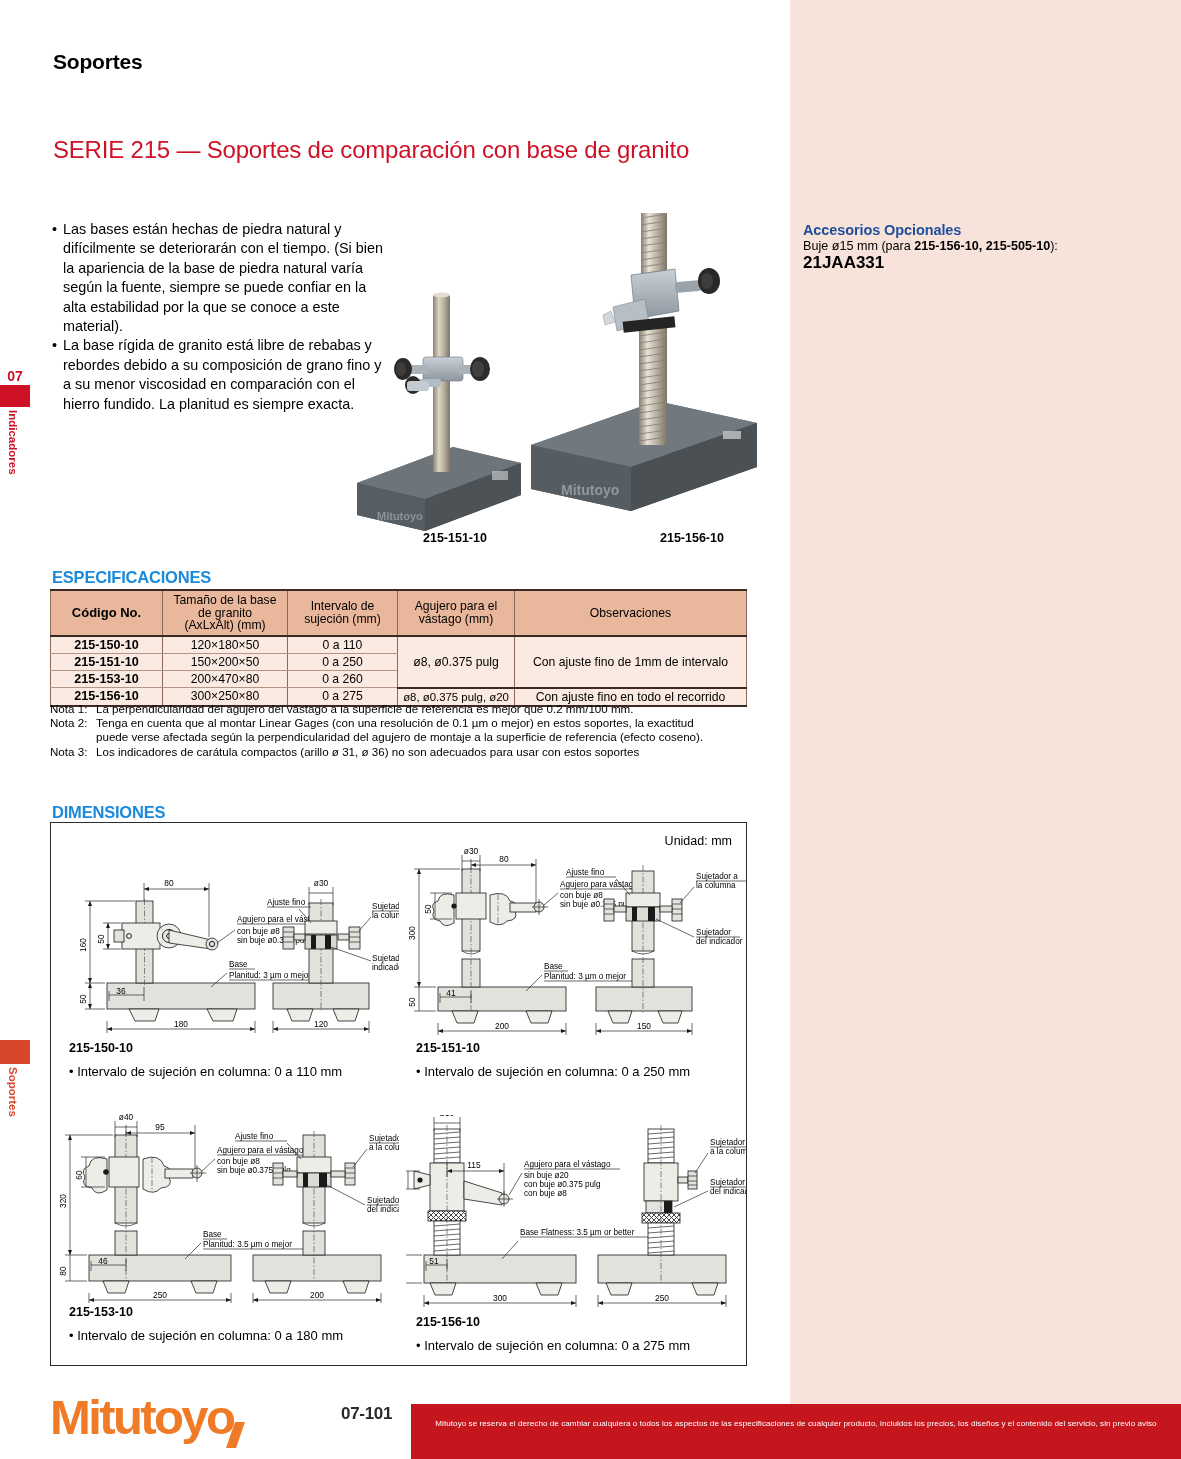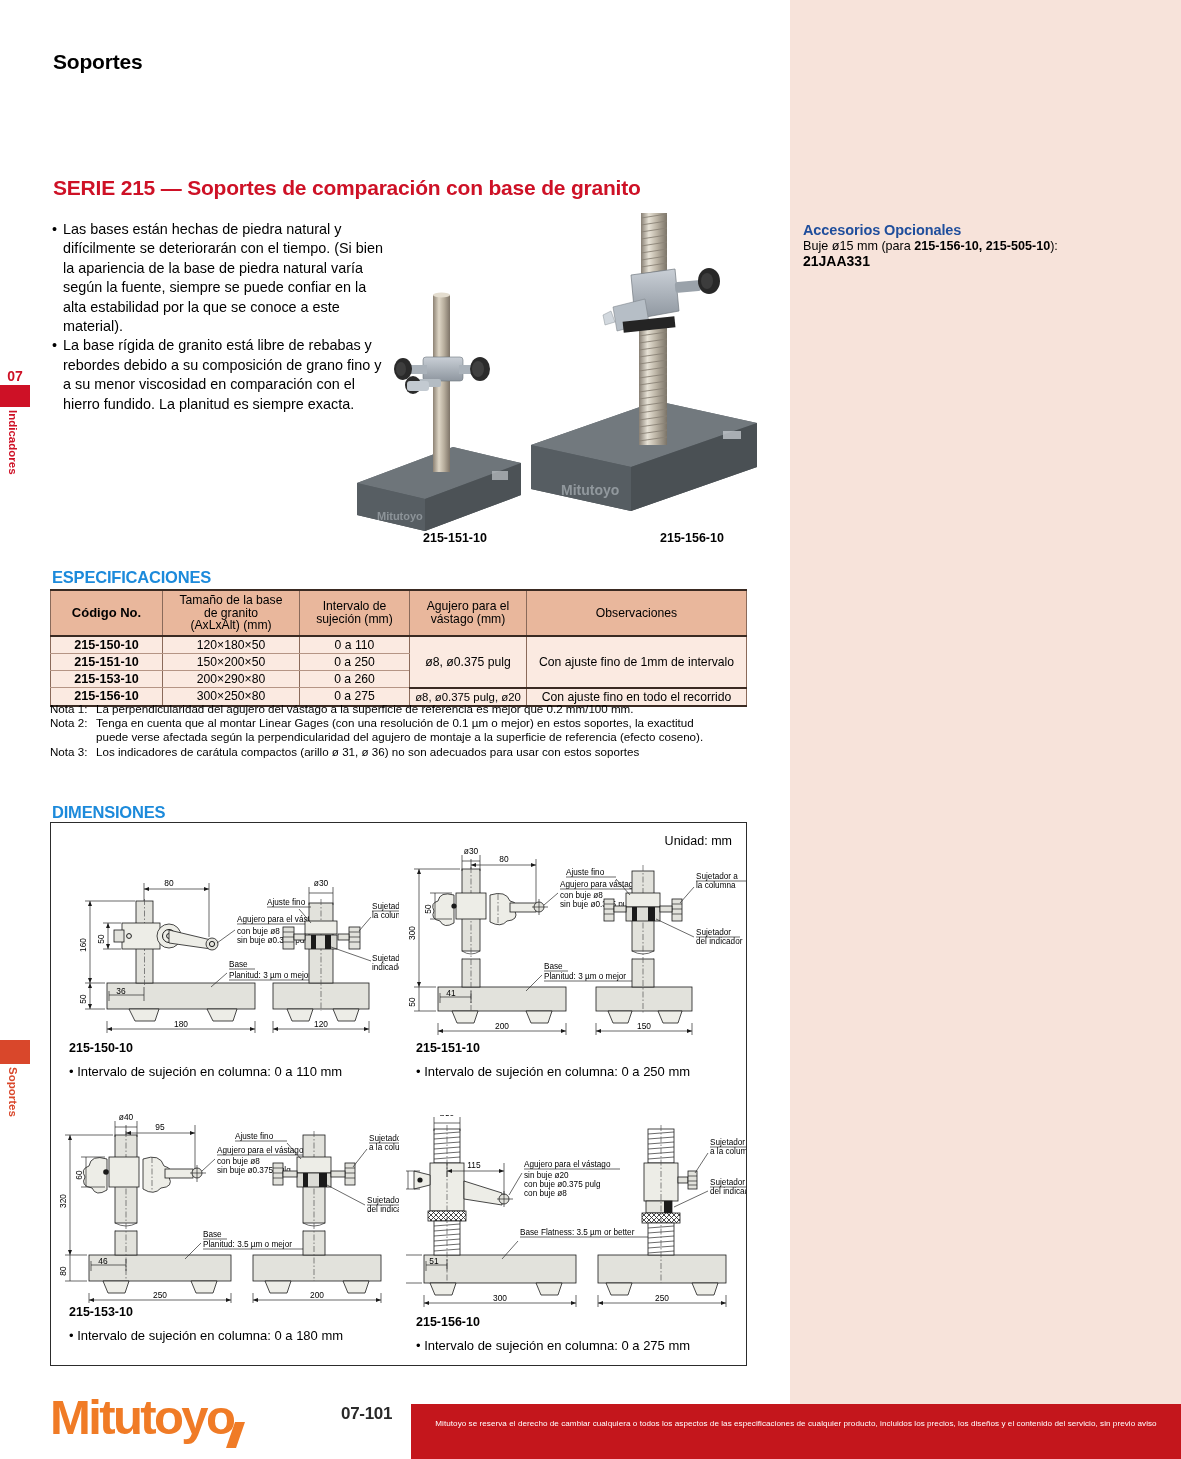--- a/index.html
+++ b/index.html
@@ -41,37 +41,37 @@
     margin-top:3px; margin-left:7px;
   }
 
   
   #page-header {
     position:absolute; left:53px; top:50px;
     font-size:21px; font-weight:bold; color:#000; letter-spacing:-0.2px;
   }
   #series-title {
     position:absolute; left:53px; top:136px;
-    font-size:21px; font-weight:bold; color:#CE1126; letter-spacing:-0.2px;margin-top:40px;
+    font-size:24px; font-weight:normal; color:#CE1126; letter-spacing:-0.2px;
   }
 
   
   #feature-list {
     position:absolute; left:52px; top:220px; width:335px;
     font-size:14.4px; line-height:19.4px; color:#000;
   }
   #feature-list .bullet-row { display:flex; margin-bottom:0px; }
   #feature-list .dot { width:11px; flex:0 0 11px; }
   #feature-list .btxt { flex:1; }
 
   
   #accessories { position:absolute; left:803px; top:222px; width:370px; }
   #acc-title { font-size:14.5px; font-weight:bold; color:#1F4E9C; letter-spacing:-0.1px; }
   #acc-line1 { font-size:12.6px; color:#000; margin-top:1px; }
-  #acc-line2 { font-size:14px; font-weight:bold; color:#000; }
+  #acc-line2 { font-size:17px; font-weight:bold; color:#000; }
   .b { font-weight:bold; }
 
   
   #photos { position:absolute; left:345px; top:195px; width:420px; height:350px; }
   .photo-caption {
     position:absolute; font-size:12.5px; font-weight:bold; color:#000;
   }
   #cap-151 { left:423px; top:531px; }
   #cap-156 { left:660px; top:531px; }
 
@@ -303,21 +303,21 @@
 </div>
 <div class="photo-caption" id="cap-151">215-151-10</div>
 <div class="photo-caption" id="cap-156">215-156-10</div>
 
 <div class="sec-title" id="spec-title">ESPECIFICACIONES</div>
 
 <table id="spec-table">
   <thead>
     <tr>
       <th class="code-h" style="width:112px">Código No.</th>
-      <th style="width:137px">
+      <th style="width:125px">
         <span>Tamaño de la base</span><br>
         <span>de granito</span><br>
         <span>(AxLxAlt) (mm)</span>
       </th>
       <th style="width:110px">
         <span>Intervalo de</span><br>
         <span>sujeción (mm)</span>
       </th>
       <th style="width:117px">
         <span>Agujero para el</span><br>
@@ -334,21 +334,21 @@
       <td rowspan="3" class="merge">ø8, ø0.375 pulg</td>
       <td rowspan="3" class="merge obs">Con ajuste fino de 1mm de intervalo</td>
     </tr>
     <tr>
       <td class="code-c">215-151-10</td>
       <td>150×200×50</td>
       <td>0 a 250</td>
     </tr>
     <tr>
       <td class="code-c">215-153-10</td>
-      <td>200×290×80</td>
+      <td>200×470×80</td>
       <td>0 a 260</td>
     </tr>
     <tr>
       <td class="code-c">215-156-10</td>
       <td>300×250×80</td>
       <td>0 a 275</td>
       <td style="font-size:11.4px">ø8, ø0.375 pulg, ø20</td>
       <td class="obs">Con ajuste fino en todo el recorrido</td>
     </tr>
   </tbody>

